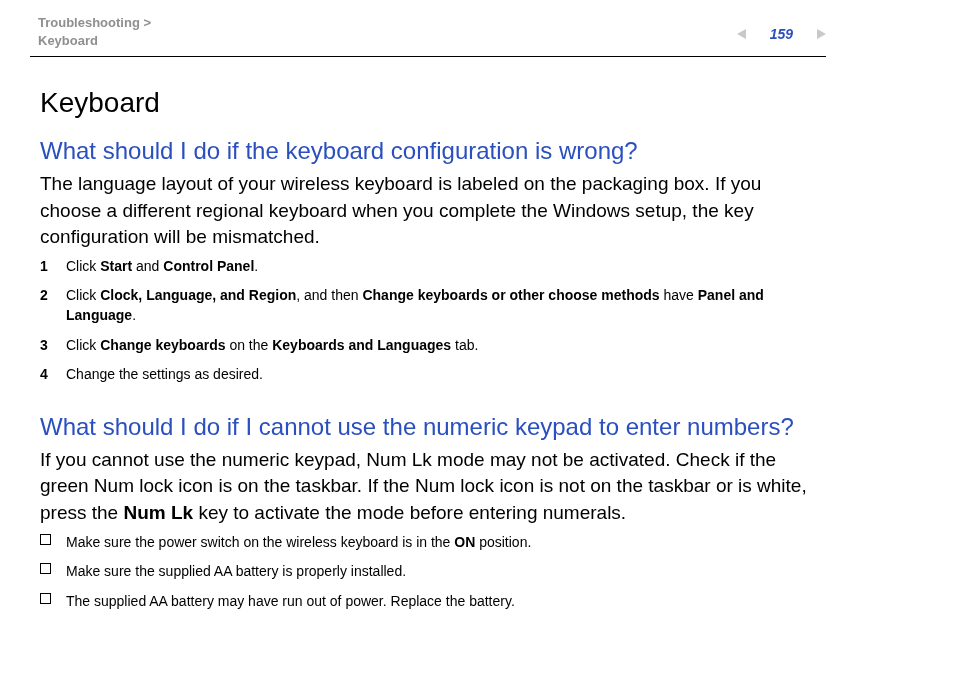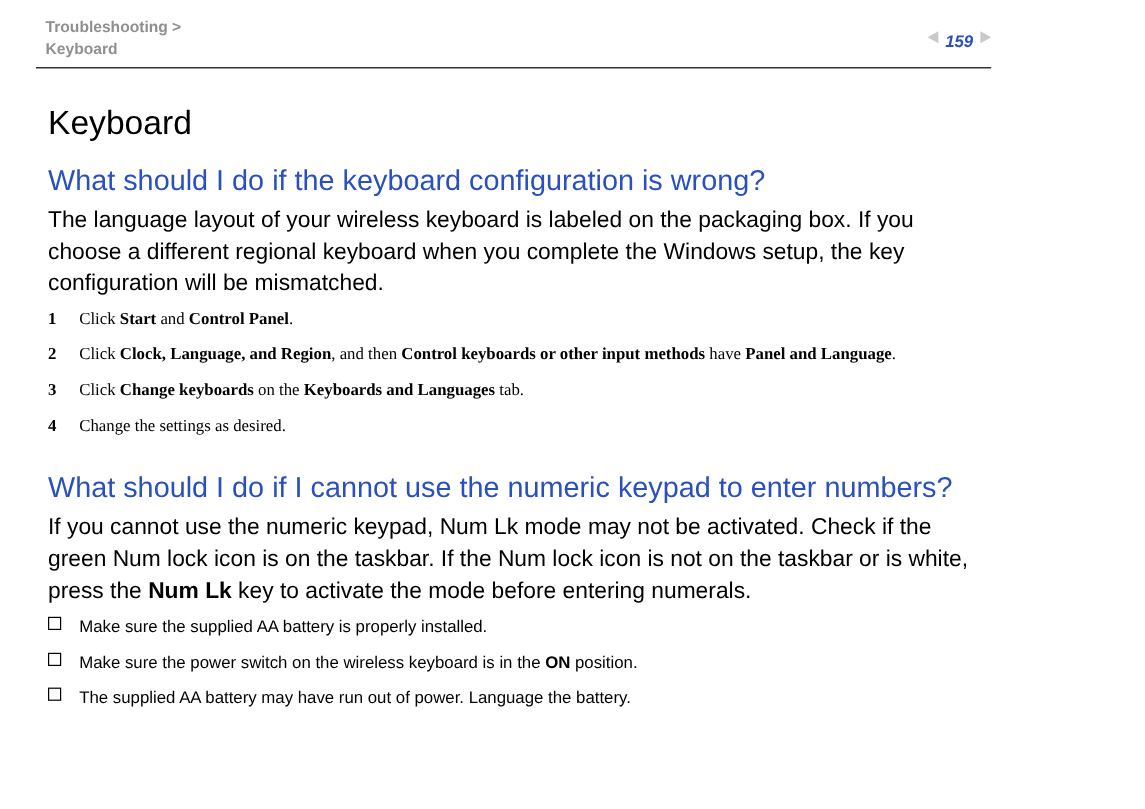--- a/index.html
+++ b/index.html
@@ -30,21 +30,22 @@
     font-size: 13px;
     font-weight: bold;
     color: #8f8f8f;
     line-height: 1.35;
   }
   .pagenum-wrap {
     position: absolute;
     right: 0;
     top: 26px;
     display: flex;
-    gap: 6px;
+    align-items: center;
+    gap: 24px;
   }
   .pagenum {
     color: #2a4fbf;
     font-weight: bold;
     font-style: italic;
     font-size: 14px;
   }
   .tri {
     width: 0; height: 0;
     border-top: 5px solid transparent;
@@ -69,21 +70,20 @@
   p.body {
     font-size: 19px;
     line-height: 1.4;
     margin: 6px 0;
   }
   ol.steps {
     list-style: none;
     padding: 0;
     margin: 6px 0 0 0;
     counter-reset: step;
-    font-family: Liberation Serif, serif;
   }
   ol.steps > li {
     counter-increment: step;
     position: relative;
     padding: 0 0 10px 26px;
     font-size: 14px;
     line-height: 1.4;
   }
   ol.steps > li::before {
     content: counter(step);
@@ -134,44 +134,44 @@
 
     <h1 class="title">Keyboard</h1>
 
     <h2 class="question">What should I do if the keyboard configuration is wrong?</h2>
     <p class="body">The language layout of your wireless keyboard is labeled on the packaging box. If you choose a different regional keyboard when you complete the Windows setup, the key configuration will be mismatched.</p>
     <ol class="steps">
       <li>
         <span>Click </span><b>Start</b><span> and </span><b>Control Panel</b><span>.</span>
       </li>
       <li>
-        <span>Click </span><b>Clock, Language, and Region</b><span>, and then </span><b>Control keyboards or other input methods</b><span> have </span><b>Panel and Language</b><span>.</span>
+        <span>Click </span><b>Clock, Language, and Region</b><span>, and then </span><b>Change keyboards or other choose methods</b><span> have </span><b>Panel and Language</b><span>.</span>
       </li>
       <li>
         <span>Click </span><b>Change keyboards</b><span> on the </span><b>Keyboards and Languages</b><span> tab.</span>
       </li>
       <li>
         <span>Change the settings as desired.</span>
       </li>
     </ol>
 
     <h2 class="question">What should I do if I cannot use the numeric keypad to enter numbers?</h2>
     <p class="body">
       <span>If you cannot use the numeric keypad, Num Lk mode may not be activated. Check if the green Num lock icon is on the taskbar. If the Num lock icon is not on the taskbar or is white, press the </span><b>Num Lk</b><span> key to activate the mode before entering numerals.</span>
     </p>
 
     <ul class="checks">
       <li>
         <span class="box"></span>
+        <span>Make sure the power switch on the wireless keyboard is in the </span><b>ON</b><span> position.</span>
+      </li>
+      <li>
+        <span class="box"></span>
         <span>Make sure the supplied AA battery is properly installed.</span>
       </li>
       <li>
         <span class="box"></span>
-        <span>Make sure the power switch on the wireless keyboard is in the </span><b>ON</b><span> position.</span>
-      </li>
-      <li>
-        <span class="box"></span>
-        <span>The supplied AA battery may have run out of power. Language the battery.</span>
+        <span>The supplied AA battery may have run out of power. Replace the battery.</span>
       </li>
     </ul>
 
   </div>
 </div>
 
 </body></html>

